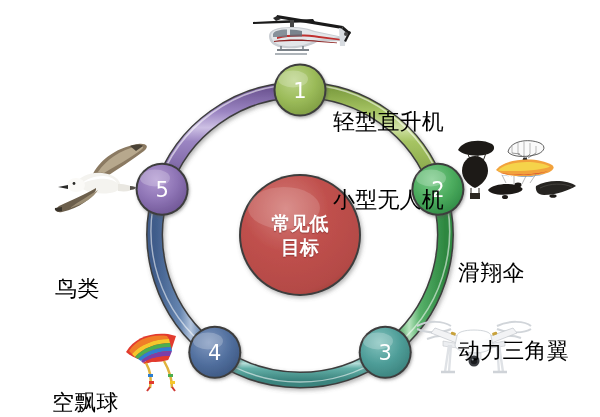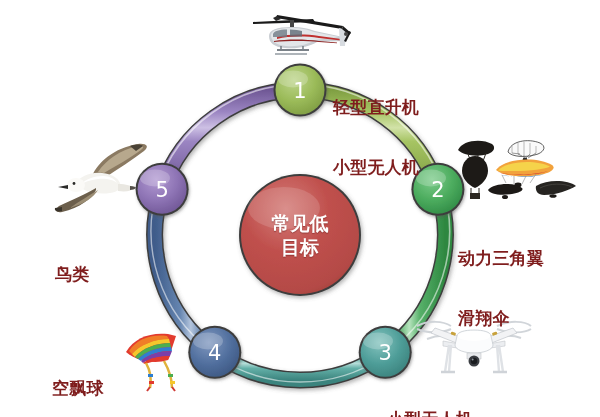--- a/index.html
+++ b/index.html
@@ -4,23 +4,23 @@
 <style>
   html,body{margin:0;padding:0;}
   body{
     width:600px;height:417px;overflow:hidden;background:#ffffff;
     font-family:"DejaVu Sans","Liberation Sans",sans-serif;position:relative;
   }
   #stage{position:absolute;left:0;top:0;width:600px;height:417px;}
   .svg-layer{position:absolute;left:0;top:0;width:600px;height:417px;}
 
   .label{
-    position:absolute;color:#7f1d1d;font-weight:bold;
+    position:absolute;color:#000000;font-weight:normal;
     font-family:"DejaVu Sans","Liberation Sans",sans-serif;
-    font-size:17px;line-height:1.18;white-space:pre;letter-spacing:.2px;
+    font-size:22px;line-height:1.18;white-space:pre;letter-spacing:.2px;
   }
   .label span{display:block;}
   .lbl-1{left:333px;top:57px;}
   .lbl-2{left:458px;top:208px;}
   .lbl-3{left:387px;top:369px;}
   .lbl-4{left:52px;top:338px;}
   .lbl-5{left:55px;top:224px;}
 
   .art{position:absolute;}
   .node-num{
@@ -335,22 +335,22 @@
       <path d="M84 46 C88 46 90 47 90 48 C89 49 86 50 84 50 Z" fill="#55504a"></path>
     </g>
   </svg>
 
   <div class="label lbl-1">
     <span>轻型直升机</span>
     <span>小型无人机</span>
   </div>
 
   <div class="label lbl-2">
+    <span>滑翔伞</span>
     <span>动力三角翼</span>
-    <span>滑翔伞</span>
   </div>
 
   <div class="label lbl-3">
     <span>小型无人机</span>
     
   </div>
 
   <div class="label lbl-4">
     <span>空飘球</span>
     

